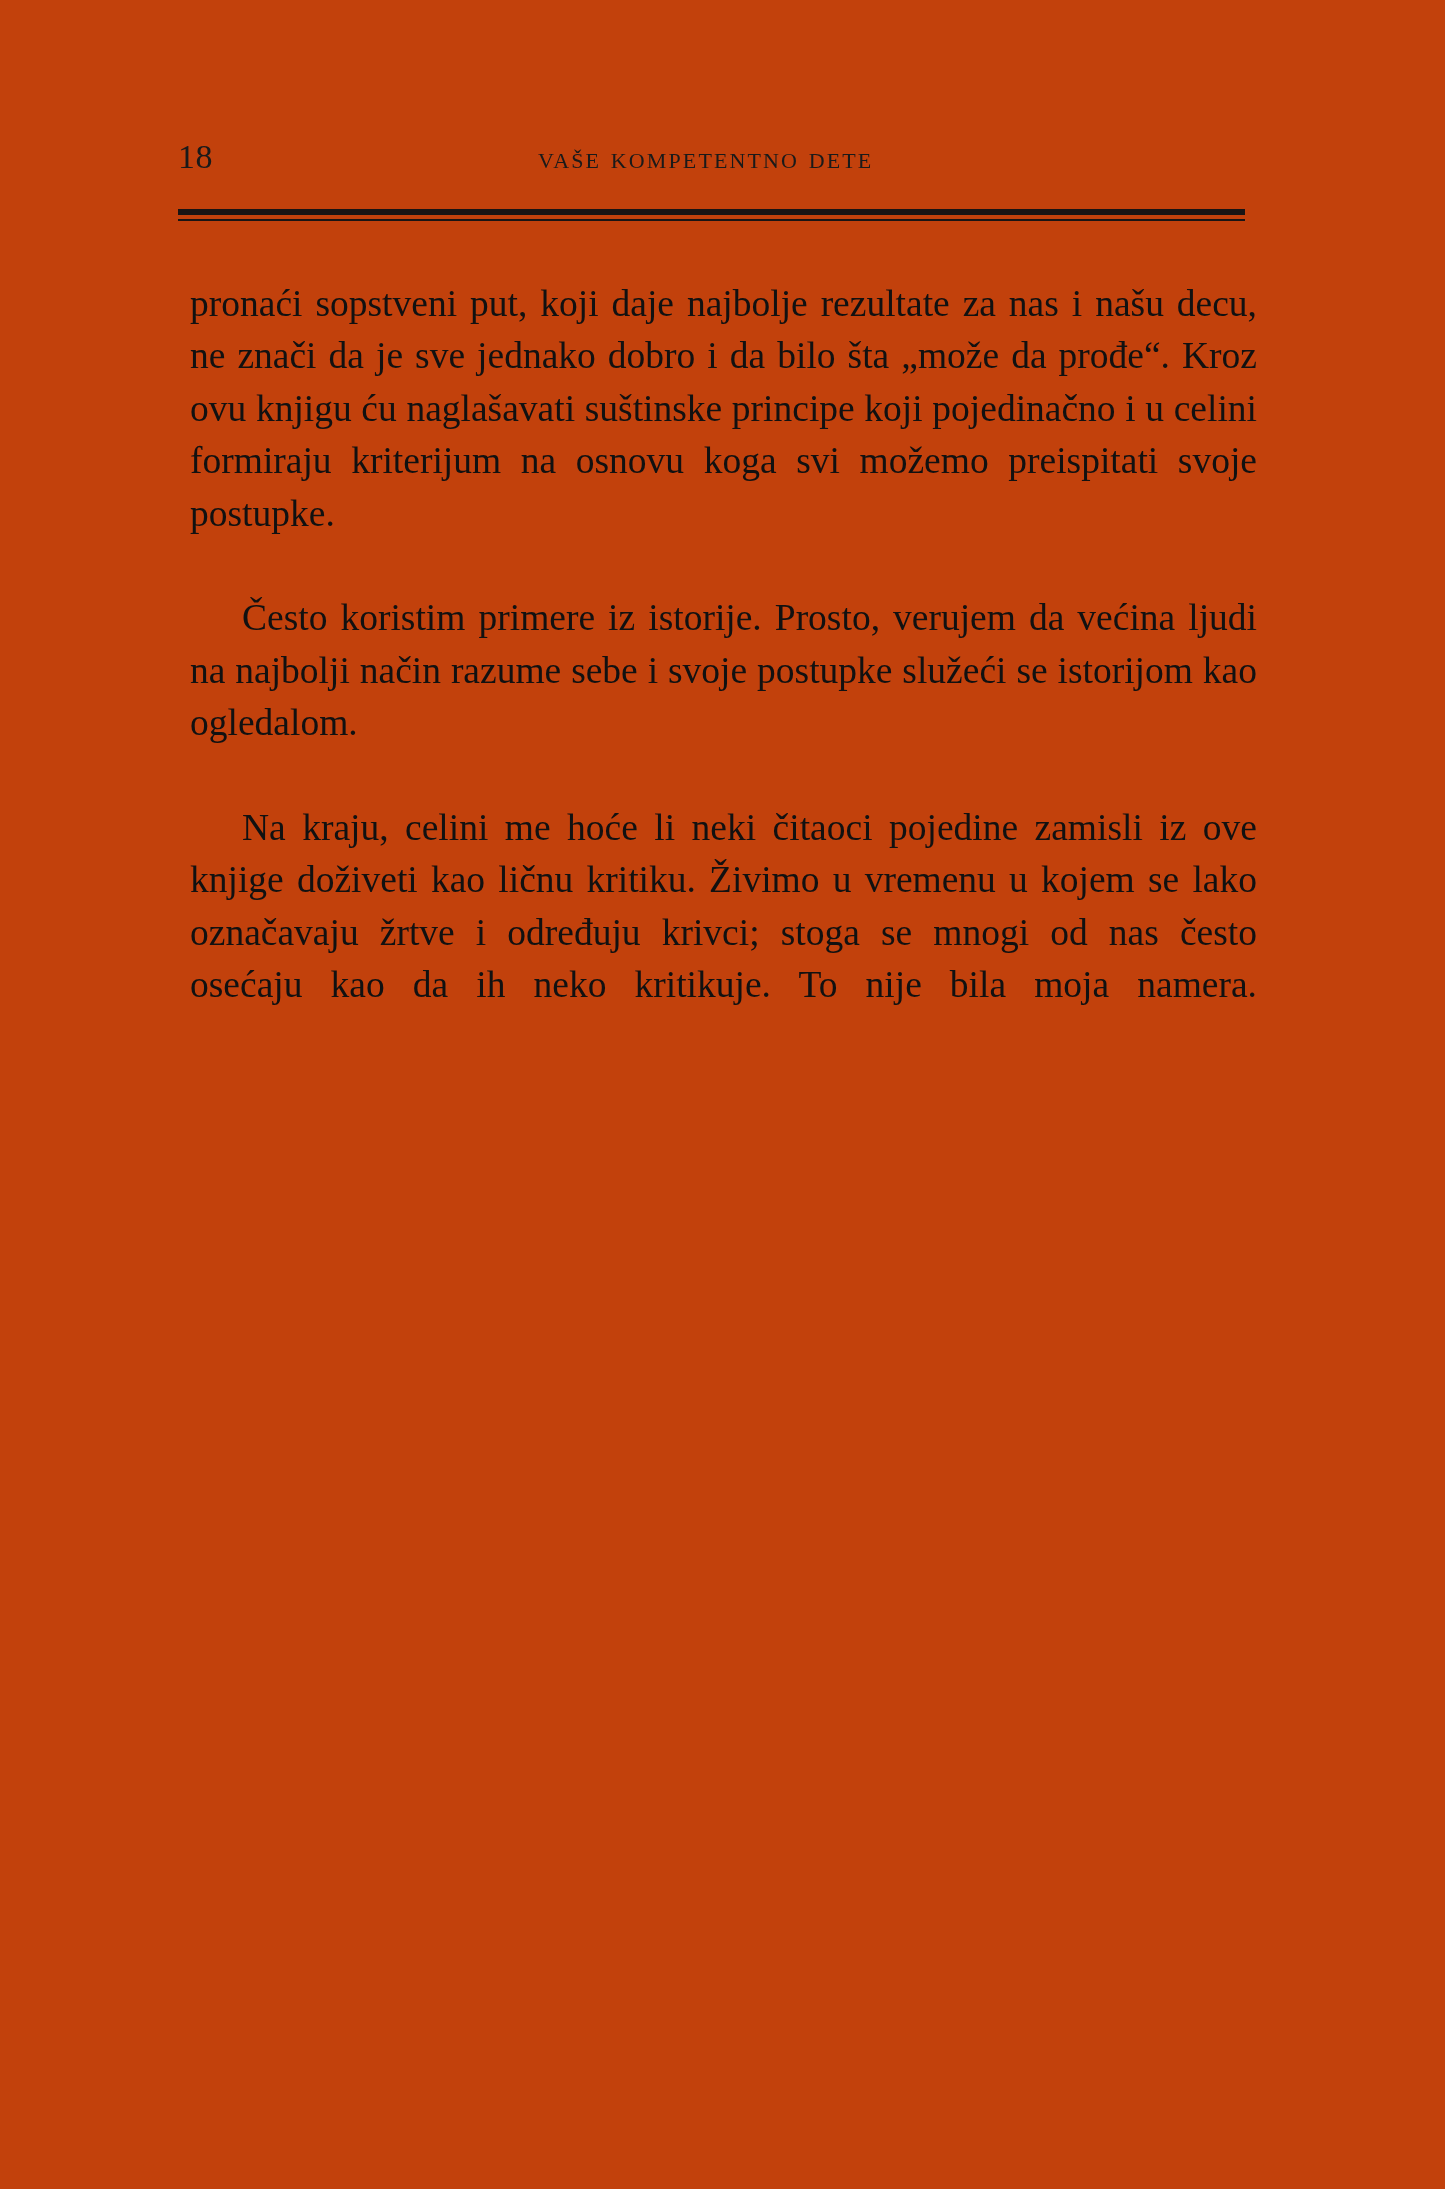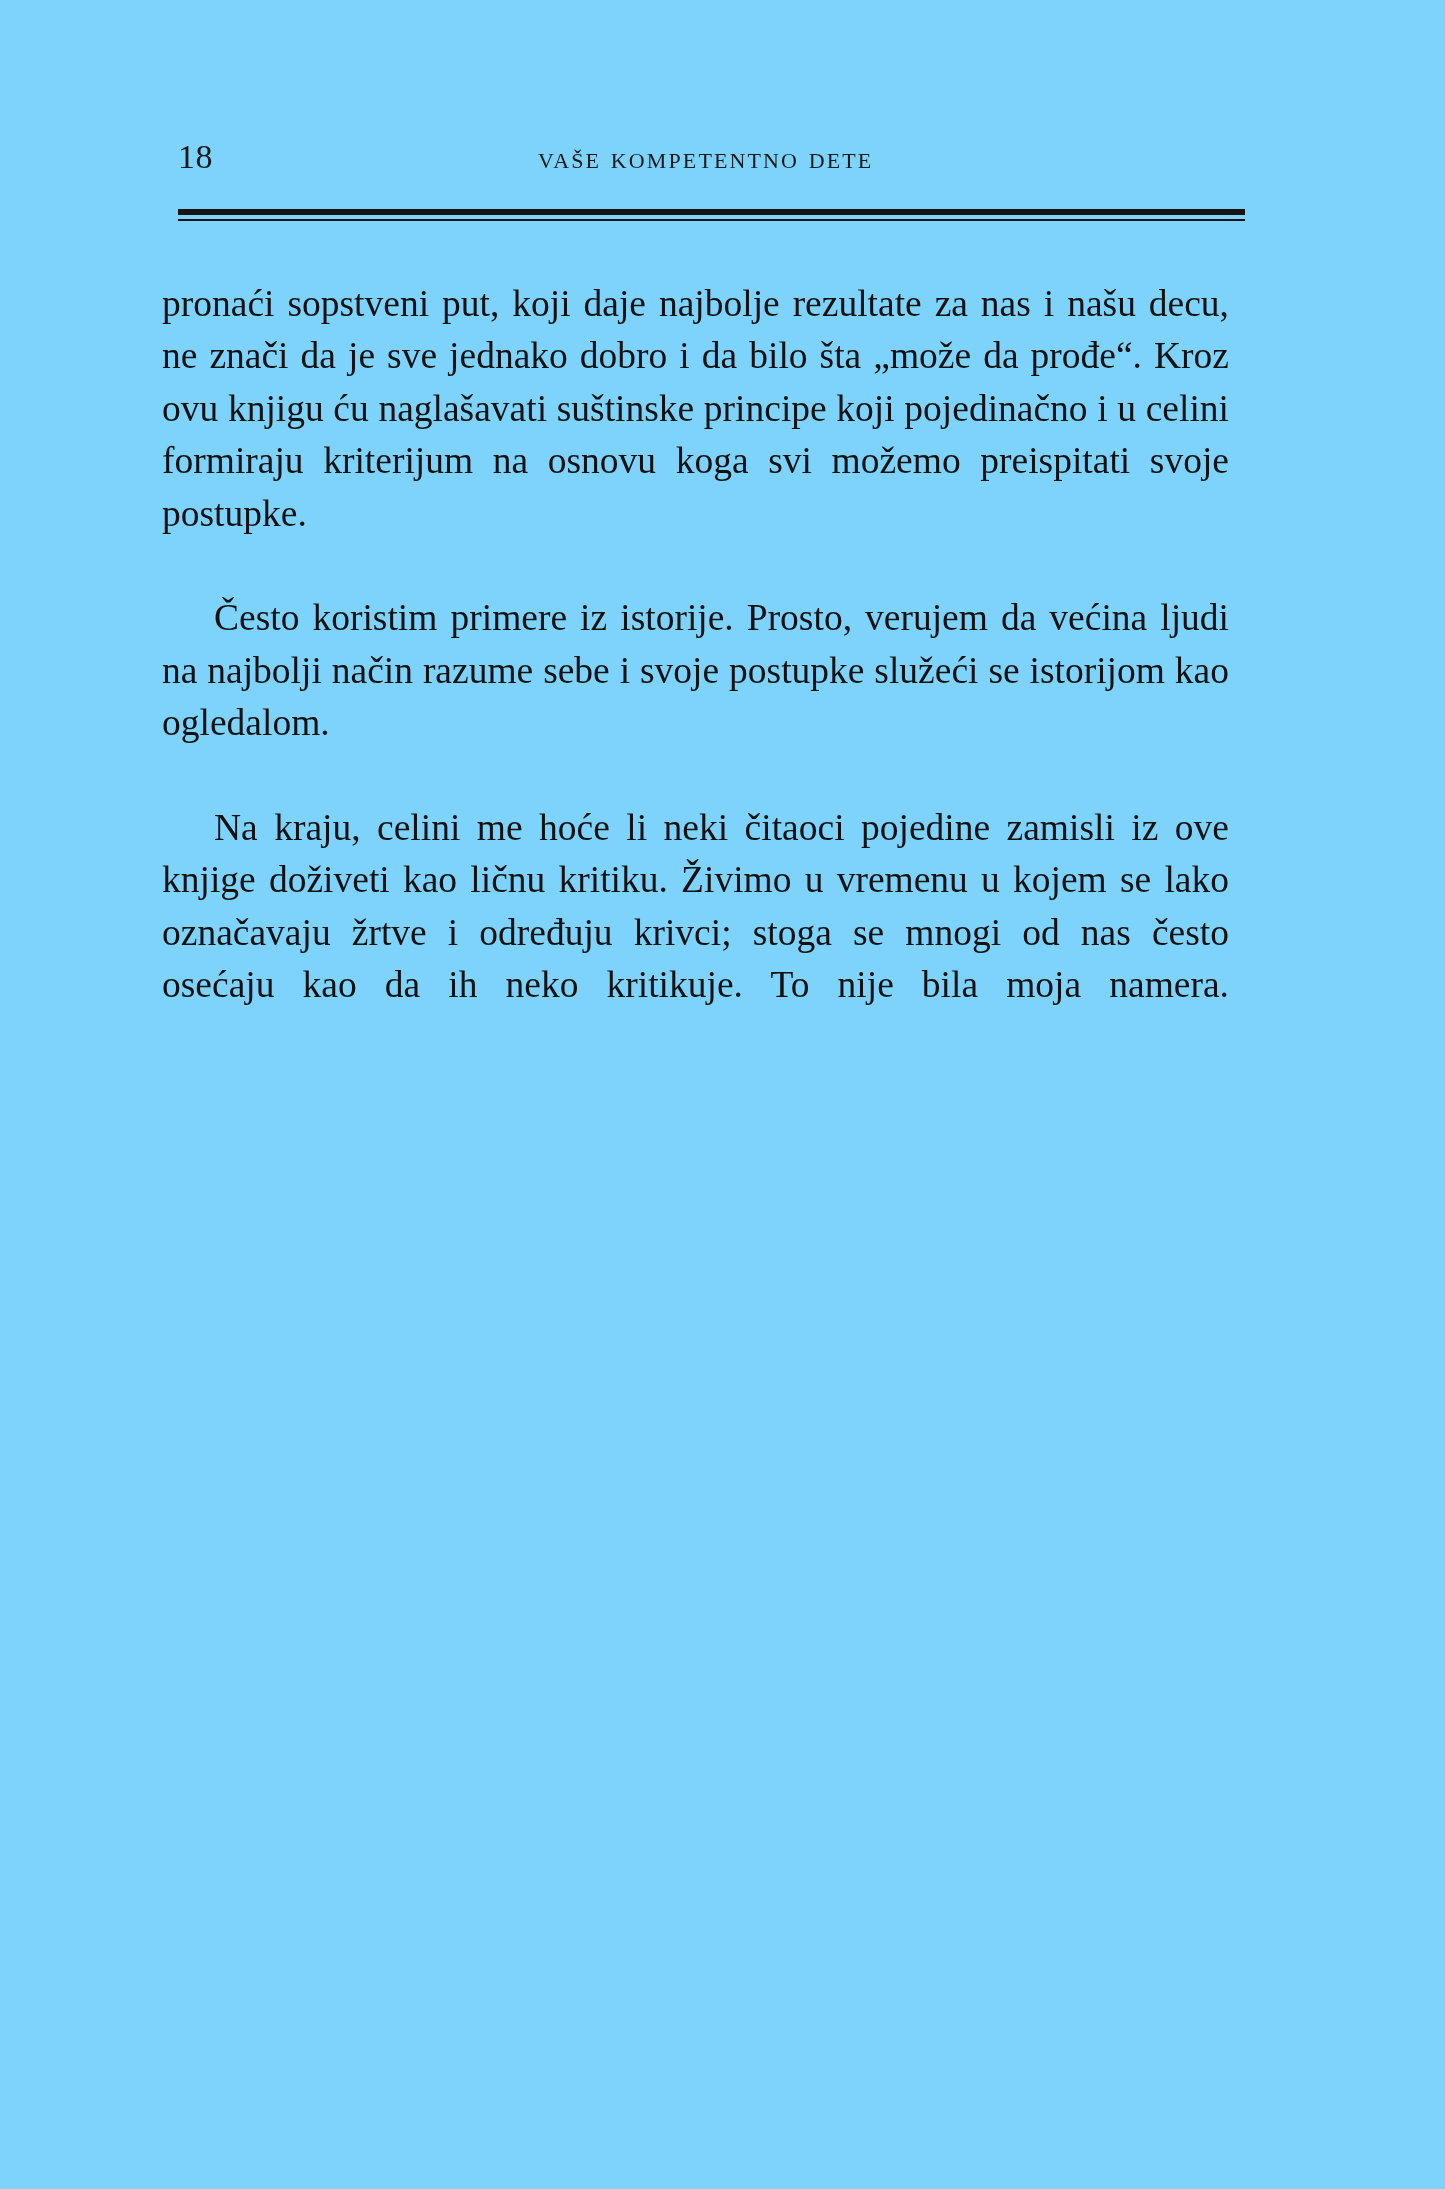--- a/index.html
+++ b/index.html
@@ -7,21 +7,21 @@
     margin: 0;
     padding: 0;
     background: #ffffff;
   }
 
   .page {
     position: relative;
     width: 1445px;
     height: 2189px;
     margin: 0 auto;
-    background: #7dd3fc;
+    background: #c2410c;
     overflow: hidden;
     box-sizing: border-box;
   }
 
   
   .running-head {
     position: absolute;
     left: 178px;
     top: 140px;
     width: 1065px;
@@ -73,21 +73,21 @@
     position: absolute;
     left: 0; top: 10px;
     width: 100%;
     height: 2px;
     background: #191414;
   }
 
   
   .body-col {
     position: absolute;
-    left: 162px;
+    left: 190px;
     top: 278px;
     width: 1067px;
   }
 
   .para {
     font-family: "Liberation Serif", "DejaVu Serif", serif;
     font-size: 37.5px;
     line-height: 52.4px;
     color: #111111;
     text-align: justify;

